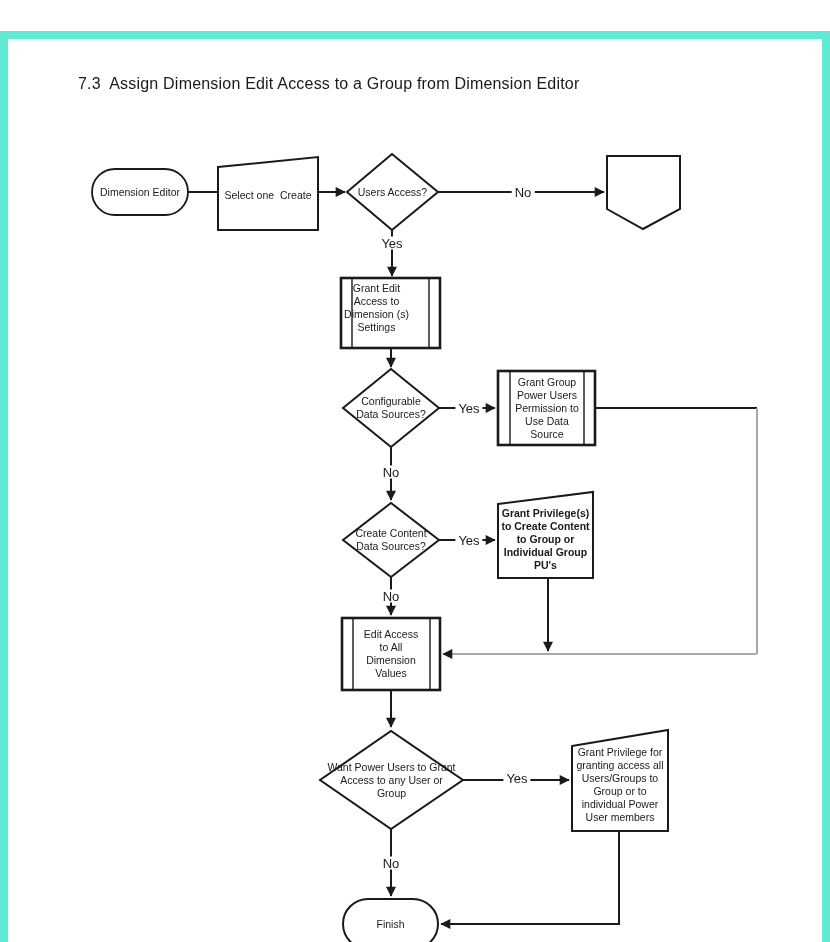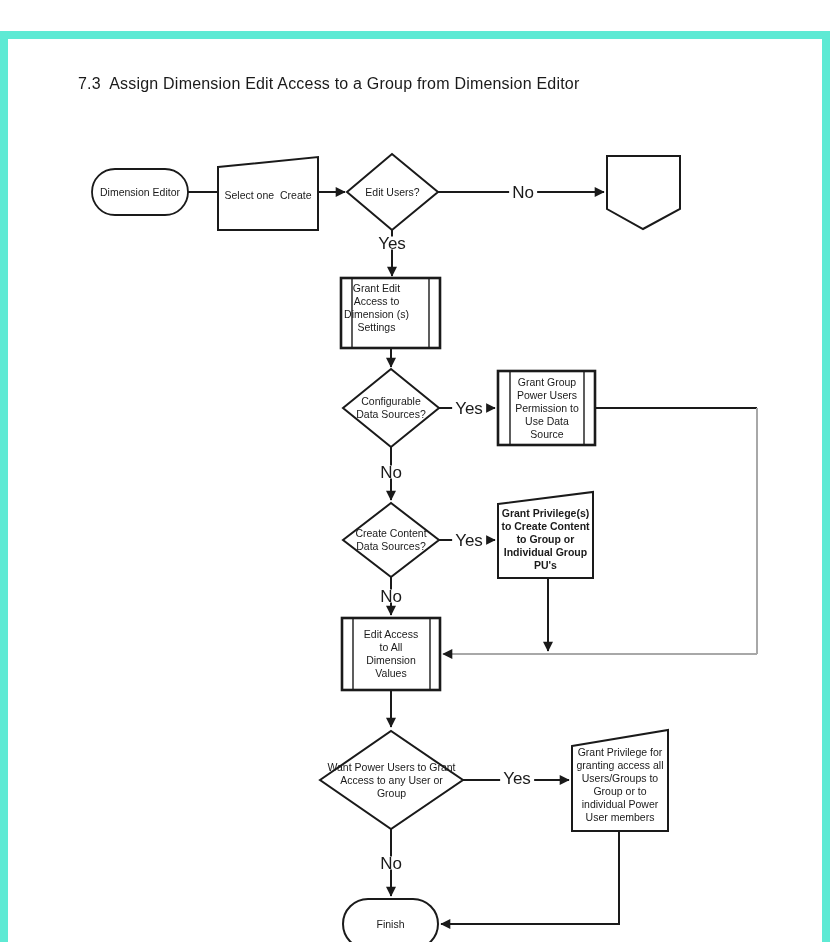--- a/index.html
+++ b/index.html
@@ -43,21 +43,21 @@
     line-height: 13px;
     color: #1a1a1a;
     white-space: pre-wrap;
     pointer-events: none;
   }
   .edge-label {
     position: absolute;
     transform: translate(-50%, -50%);
     background: #ffffff;
     padding: 0 3px;
-    font-size: 17px;
+    font-size: 13px;
     line-height: 13px;
     color: #1a1a1a;
     pointer-events: none;
   }
 </style>
 </head>
 <body>
 
 <div class="page">
   <div class="canvas"></div>
@@ -113,21 +113,21 @@
       <polygon points="572,715 668,699 668,800 572,800" stroke-width="2"></polygon>
 
       <rect x="343" y="868" width="95" height="50" rx="25" stroke-width="2"></rect>
     </g>
   </svg>
 
   <div class="page-title">7.3  Assign Dimension Edit Access to a Group from Dimension Editor</div>
 
   <div class="node-label" style="left:92px; top:138px; width:96px; height:46px;">Dimension Editor</div>
   <div class="node-label" style="left:221px; top:130px; width:94px; height:69px;">Select one  Create</div>
-  <div class="node-label" style="left:347px; top:123px; width:91px; height:76px;">Edit Users?</div>
+  <div class="node-label" style="left:347px; top:123px; width:91px; height:76px;">Users Access?</div>
   <div class="node-label" style="left:338px; top:247px; width:77px; height:60px;">Grant Edit
 Access to
 Dimension (s)
 Settings</div>
   <div class="node-label" style="left:343px; top:338px; width:96px; height:78px;">Configurable
 Data Sources?</div>
   <div class="node-label" style="left:510px; top:340px; width:74px; height:74px;">Grant Group
 Power Users
 Permission to
 Use Data

